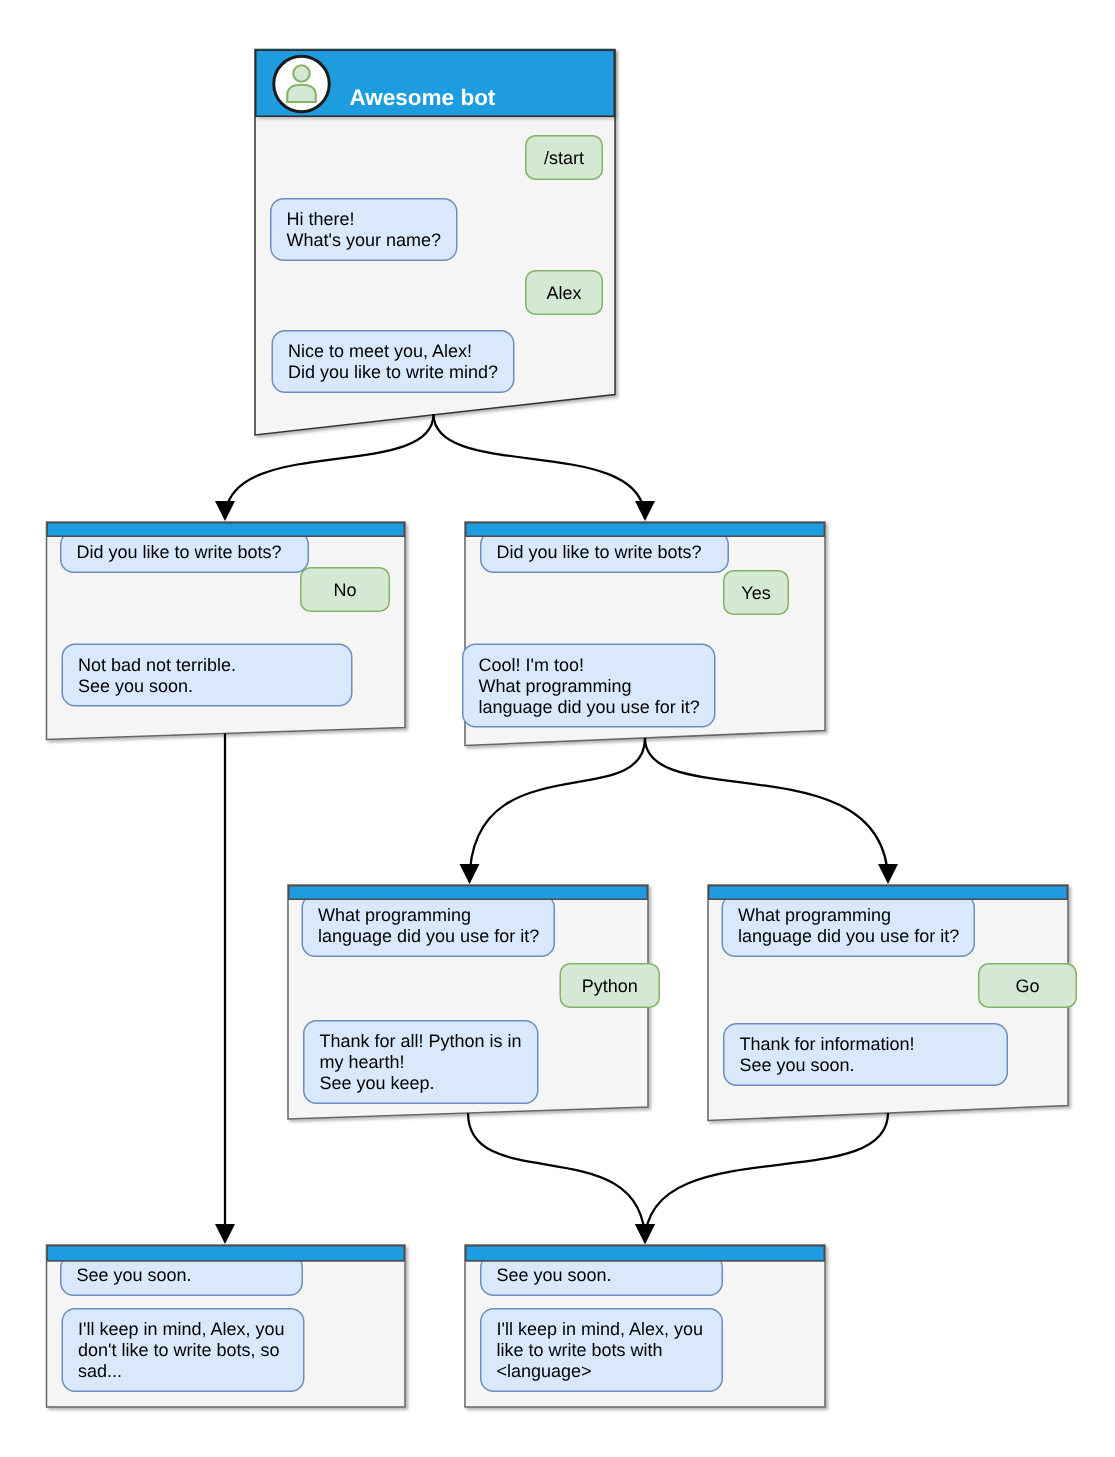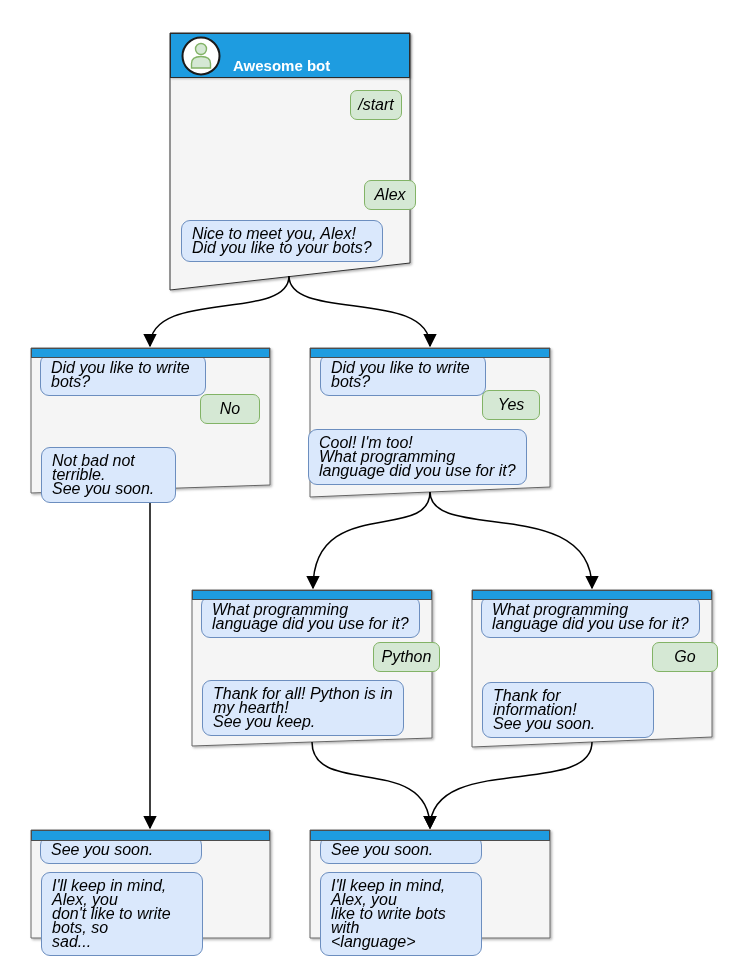--- a/index.html
+++ b/index.html
@@ -45,26 +45,25 @@
     margin-left: 12px;
     color: #ffffff;
     font-size: 15px;
     font-weight: bold;
     margin-top: 20px;
   }
   
   .bb, .ub {
     position: absolute;
     z-index: 2;
-    font-size: 16px;
+    font-size: 12px;
     line-height: 14px;
     color: #000000;
     white-space: pre-line;
     box-sizing: border-box;
-    font-style: italic;
   }
   .bb {
     background: #DAE8FC;
     border: 1px solid #6C8EBF;
     border-radius: 9px;
     padding: 6px 10px;
   }
   .ub {
     background: #D5E8D4;
     border: 1px solid #82B366;
@@ -126,46 +125,48 @@
   </div>
 
   <div class="strip" style="left:31px;top:348px;width:239px;height:10px"></div>
   <div class="strip" style="left:310px;top:348px;width:240px;height:10px"></div>
   <div class="strip" style="left:192px;top:590px;width:240px;height:10px"></div>
   <div class="strip" style="left:472px;top:590px;width:240px;height:10px"></div>
   <div class="strip" style="left:31px;top:830px;width:239px;height:11px"></div>
   <div class="strip" style="left:310px;top:830px;width:240px;height:11px"></div>
 
   <div class="ub" style="left:350px;top:90px;width:52px">/start</div>
-  <div class="ub" style="left:364px;top:180px;width:52px">Alex</div>
+  <div class="bb" style="left:180px;top:132px">Hi there!
+What's your name?</div>
+  <div class="ub" style="left:350px;top:180px;width:52px">Alex</div>
   <div class="bb" style="left:181px;top:220px">Nice to meet you, Alex!
-Did you like to your bots?</div>
+Did you like to write mind?</div>
 
   <div class="bb" style="left:40px;top:354px;width:166px">Did you like to write bots?</div>
-  <div class="ub" style="left:200px;top:394px;width:60px">No</div>
-  <div class="bb" style="left:41px;top:447px;width:135px">Not bad not terrible.
+  <div class="ub" style="left:200px;top:378px;width:60px">No</div>
+  <div class="bb" style="left:41px;top:429px;width:194px">Not bad not terrible.
 See you soon.</div>
 
   <div class="bb" style="left:320px;top:354px;width:166px">Did you like to write bots?</div>
-  <div class="ub" style="left:482px;top:390px;width:58px">Yes</div>
+  <div class="ub" style="left:482px;top:380px;width:44px">Yes</div>
   <div class="bb" style="left:308px;top:429px">Cool! I'm too!
 What programming
 language did you use for it?</div>
 
   <div class="bb" style="left:201px;top:596px">What programming
 language did you use for it?</div>
   <div class="ub" style="left:373px;top:642px;width:67px">Python</div>
   <div class="bb" style="left:202px;top:680px">Thank for all! Python is in
 my hearth!
 See you keep.</div>
 
   <div class="bb" style="left:481px;top:596px">What programming
 language did you use for it?</div>
   <div class="ub" style="left:652px;top:642px;width:66px">Go</div>
-  <div class="bb" style="left:482px;top:682px;width:172px">Thank for information!
+  <div class="bb" style="left:482px;top:682px;width:190px">Thank for information!
 See you soon.</div>
 
   <div class="bb" style="left:40px;top:836px;width:162px">See you soon.</div>
   <div class="bb" style="left:41px;top:872px;width:162px">I'll keep in mind, Alex, you
 don't like to write bots, so
 sad...</div>
 
   <div class="bb" style="left:320px;top:836px;width:162px">See you soon.</div>
   <div class="bb" style="left:320px;top:872px;width:162px">I'll keep in mind, Alex, you
 like to write bots with

